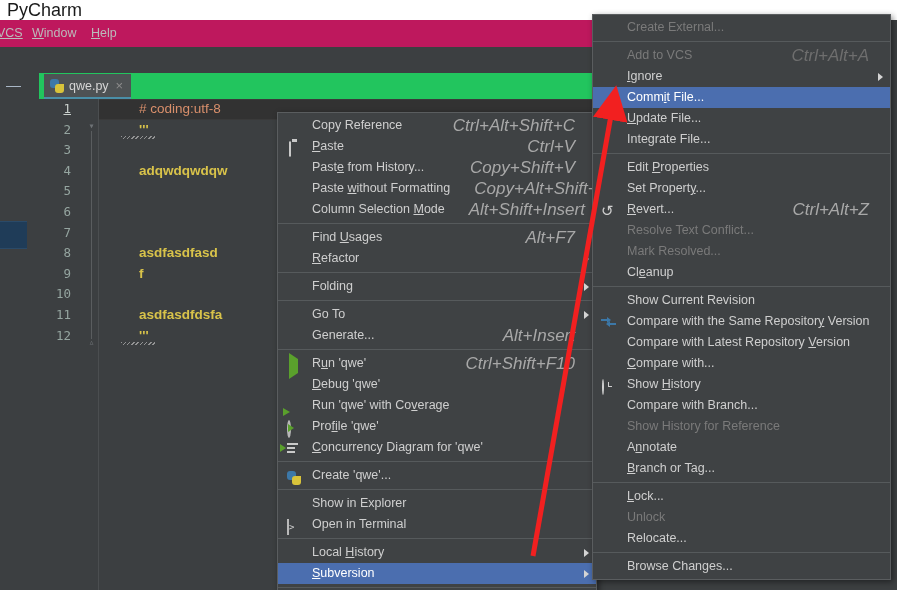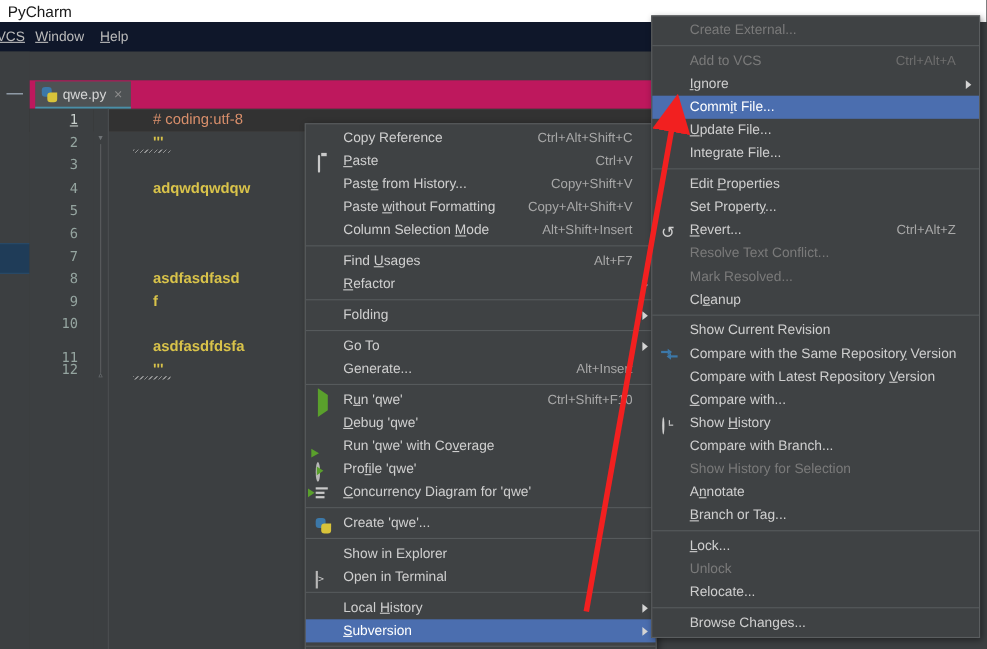--- a/index.html
+++ b/index.html
@@ -14,29 +14,29 @@
     position: relative;
     width: 897px; height: 590px;
     background: #3c3f41;
     overflow: hidden;
   }
 
   
   .titlebar {
     position: absolute; left: 0; top: 0; width: 897px; height: 20px;
     background: #ffffff; color: #1a1a1a;
-    font-size: 14px; line-height: 20px;
+    font-size: 18px; line-height: 20px;
     padding-left: 7px;
     white-space: nowrap;
   }
 
   
   .menubar {
     position: absolute; left: 0; top: 20px; width: 787px; height: 27px;
-    background: #0f172a;
+    background: #be185d;
   }
   .menubar-item {
     position: absolute; top: 0; height: 27px; line-height: 27px;
     font-size: 12.5px; color: #bbbbbb; padding: 0 7px;
     white-space: nowrap;
   }
   .menubar-item .u { text-decoration: underline; }
 
   
   .toolstrip {
@@ -51,22 +51,22 @@
   }
   .collapse-btn {
     position: absolute; left: 6px; top: 32px; width: 15px; height: 13px;
     color: #a9b7c6; font-size: 15px; line-height: 12px; text-align: center;
   }
   .toolwin-btn {
     position: absolute; left: 0px; top: 174px; width: 27px; height: 28px;
     background: #1f3c58; border-top: 1px solid #2a4a68; border-bottom: 1px solid #2a4a68;
   }
   .tabrow {
-    position: absolute; left: 27px; top: 73px; width: 570px; height: 26px;
-    background: #be185d;
+    position: absolute; left: 39px; top: 73px; width: 570px; height: 26px;
+    background: #22c55e;
   }
   .tab {
     position: absolute; left: 5px; top: 1px; height: 25px;
     background: #4e5254; border-bottom: 2px solid #4a8fa8;
     padding: 0 8px 0 6px;
     display: flex; align-items: center; gap: 5px;
     font-size: 12.5px; color: #d6d6d6;
   }
   .pyicon {
     width: 14px; height: 14px; position: relative; display:inline-block;
@@ -142,21 +142,21 @@
   .mi {
     position: relative;
     height: 21px; line-height: 21px;
     padding-left: 34px; padding-right: 21px;
     white-space: nowrap;
     display: flex; align-items: center;
   }
   .mi .lbl { flex: 0 0 auto; }
   .mi .acc {
     margin-left: auto; padding-left: 24px;
-    color: #a8a8a8; font-size: 12px;
+    color: #a8a8a8; font-size: 17px; font-style: italic;
   }
   .mi.sel { background: #4b6eaf; color: #ffffff; }
   .mi.dis { color: #7a7a7a; }
   .mi.dis .acc { color: #6e6e6e; }
   .mi .u { text-decoration: underline; }
   .sep { height: 1px; background: #565a5c; margin: 3px 0; }
   .arrow {
     position: absolute; right: 7px; top: 50%; margin-top: -4px;
     width: 0; height: 0;
     border-left: 5px solid #d4d4d4;
@@ -248,21 +248,21 @@
         <div class="gutter-line cur" style="top: 0px;">1</div>
         <div class="gutter-line" style="top: 20.6px;">2</div>
         <div class="gutter-line" style="top: 41.2px;">3</div>
         <div class="gutter-line" style="top: 61.8px;">4</div>
         <div class="gutter-line" style="top: 82.4px;">5</div>
         <div class="gutter-line" style="top: 103px;">6</div>
         <div class="gutter-line" style="top: 123.6px;">7</div>
         <div class="gutter-line" style="top: 144.2px;">8</div>
         <div class="gutter-line" style="top: 164.8px;">9</div>
         <div class="gutter-line" style="top: 185.4px;">10</div>
-        <div class="gutter-line" style="top: 206px; margin-top: 10px;">11</div>
+        <div class="gutter-line" style="top: 206px;">11</div>
         <div class="gutter-line" style="top: 226.6px;">12</div>
       </div>
     <div class="fold-col">
       <div class="fold-marker" style="top:22px">▾</div>
       <div class="fold-line" style="top:32px;height:208px"></div>
       <div class="fold-marker" style="top:238px">▵</div>
     </div>
     <div class="code-lines" id="codelines">
         <div class="cline" style="top: 0px;"><span class="tok-comment-txt"># coding:utf-8</span></div>
         <div class="cline" style="top: 20.6px;"><span class="tok-doc">'''</span><span class="squiggle" style="left: 22px; top: 16px; width: 34px;"></span></div>
@@ -429,21 +429,21 @@
         <span class="lbl"><span class="u">C</span>ompare with...</span>
       </div>
       <div class="mi">
         <span class="micon"><span class="ic-clock"></span></span>
         <span class="lbl">Show <span class="u">H</span>istory</span>
       </div>
       <div class="mi">
         <span class="lbl">Compare with Branch...</span>
       </div>
       <div class="mi dis">
-        <span class="lbl">Show History for Selection</span>
+        <span class="lbl">Show History for Reference</span>
       </div>
       <div class="mi">
         <span class="lbl">A<span class="u">n</span>notate</span>
       </div>
       <div class="mi">
         <span class="lbl"><span class="u">B</span>ranch or Tag...</span>
       </div>
       <div class="sep"></div>
       <div class="mi">
         <span class="lbl"><span class="u">L</span>ock...</span>

